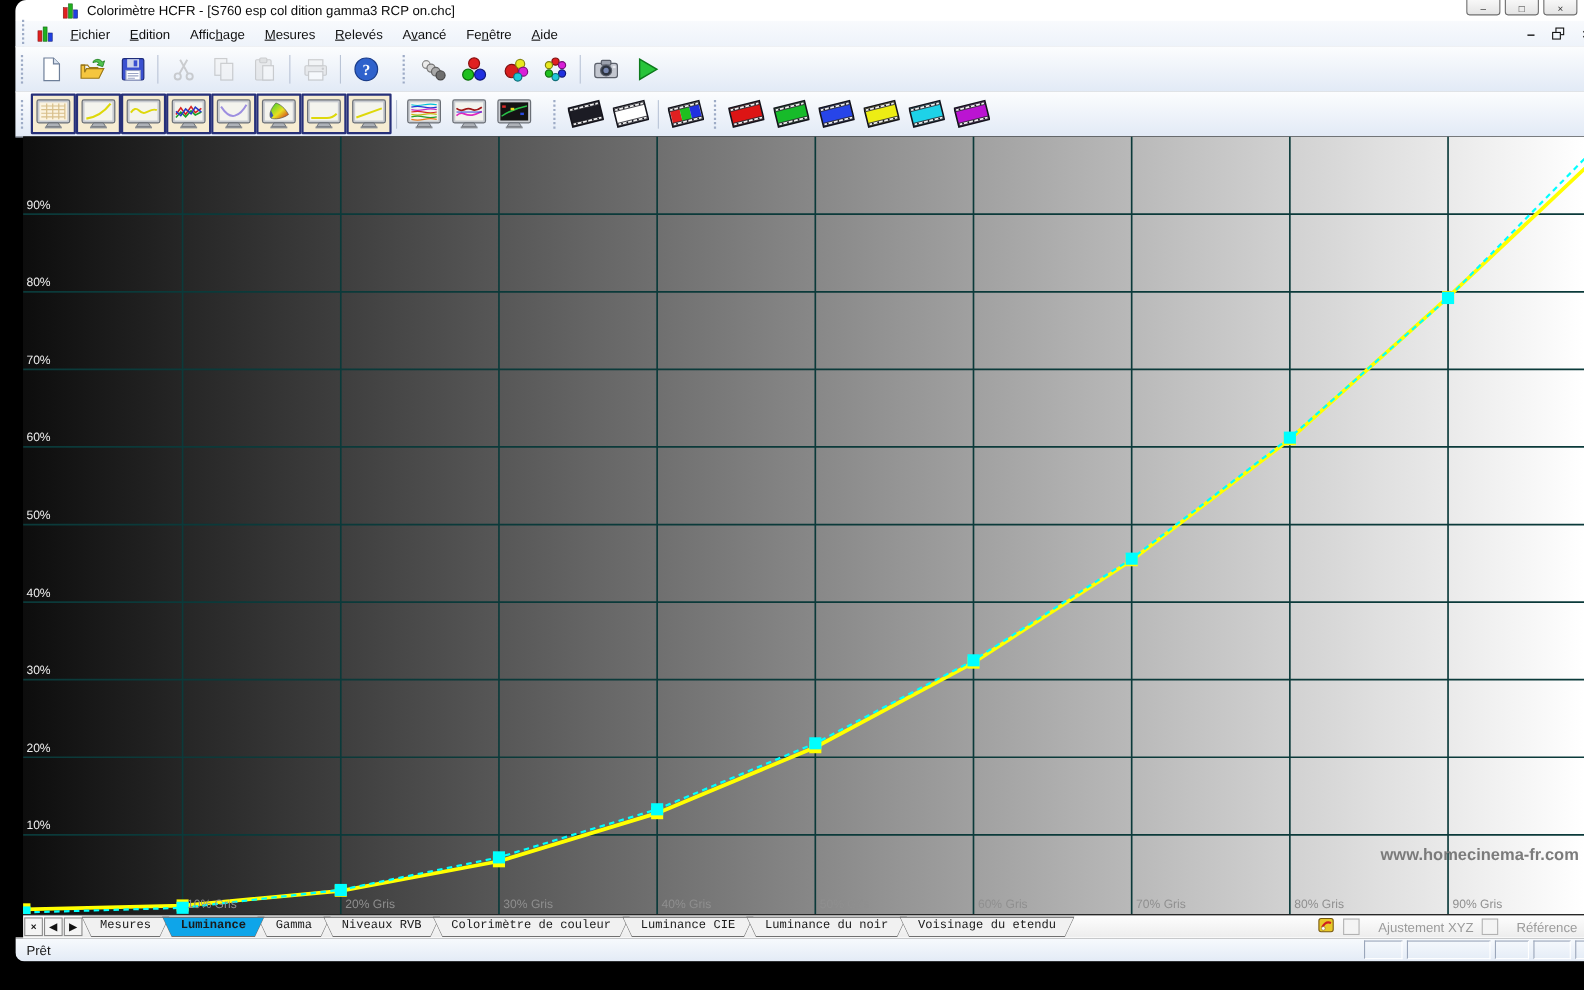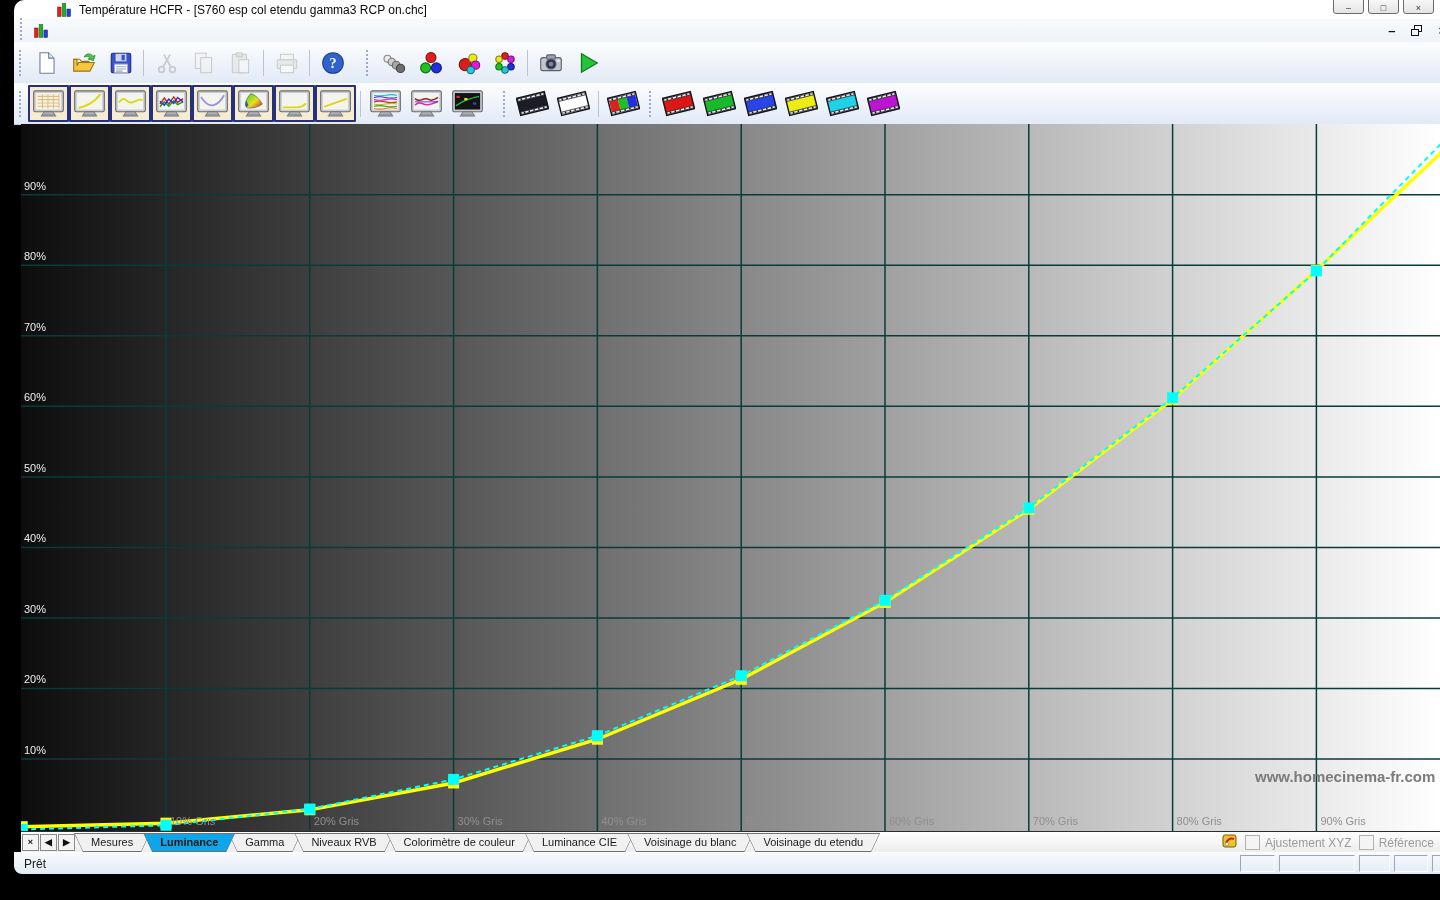--- a/index.html
+++ b/index.html
@@ -54,28 +54,28 @@
 
   
   #tabbar{position:absolute;left:7px;right:0;top:831px;height:21px;
     background:linear-gradient(#fefefe,#ececec);border-top:1px solid #2c2c2c;
     display:flex;align-items:center;font-size:11px;}
   .tab-nav{display:flex;gap:1px;margin:0 6px 0 1px;}
   .tab-nav button{width:17px;height:17px;padding:0;background:#f4f4f4;
     border:1px solid #8a8a8a;font-size:9px;font-weight:bold;color:#111;line-height:9px;}
   #tabs{display:flex;align-items:stretch;height:19px;}
   .tab{clip-path:polygon(0 0,100% 0,calc(100% - 9px) 100%,9px 100%);
-    background:#707070;padding:1px;margin-left:-7px;cursor:default;}
+    background:#707070;padding:1px;margin-left:-7px;cursor:default;font-family:Liberation Mono, monospace;}
   .tab-inner{clip-path:polygon(0 0,100% 0,calc(100% - 8px) 100%,8px 100%);
     background:#f1f1f1;height:17px;line-height:17px;padding:0 16px;color:#1a1a1a;white-space:nowrap;}
   .tab.active{z-index:3;position:relative;}
   .tab.active .tab-inner{background:#0ea5e9;font-weight:bold;}
   #tab-right{margin-left:auto;display:flex;align-items:center;gap:7px;overflow:hidden;
     padding-right:26px;font-size:12px;color:#9b9b9b;white-space:nowrap;}
-  .chk{display:flex;align-items:center;gap:5px;text-align:center;}
+  .chk{display:flex;align-items:center;gap:17px;text-align:center;}
   .chk .box{width:13px;height:13px;background:#f4f4f4;border:1px solid #b2b2b2;flex:0 0 13px;}
 
   
   #statusbar{position:absolute;left:0;right:0;top:852px;height:21px;
     background:linear-gradient(#f7fafd,#e3ebf6);border-top:1px solid #ffffff;
     border-bottom-left-radius:8px;display:flex;align-items:center;
     font-size:12px;color:#1a1a1a;padding-left:10px;}
   #status-panels{margin-left:auto;display:flex;gap:4px;margin-right:-14px;}
   .spanel{height:15px;border:1px solid;border-color:#9aa6ba #ffffff #ffffff #9aa6ba;}
 </style>
@@ -84,35 +84,36 @@
 
 <div id="screen">
   <div id="window">
 
     <div id="titlebar">
       <span class="appicon" id="title-icon"><svg viewBox="0 0 16 16" width="16" height="16">
             <rect x="1.5" y="5" width="3.6" height="9.5" fill="#e02020" stroke="#801010" stroke-width=".5"></rect>
             <rect x="6.2" y="1.5" width="3.6" height="13" fill="#20b020" stroke="#0e600e" stroke-width=".5"></rect>
             <rect x="10.9" y="7" width="3.6" height="7.5" fill="#2040e0" stroke="#101c78" stroke-width=".5"></rect>
           </svg></span>
-      <span>Température HCFR - [S760 esp col etendu gamma3 RCP on.chc]</span>
+      <span>Colorimètre HCFR - [S760 esp col dition gamma3 RCP on.chc]</span>
       <div id="caption-buttons">
         <span class="cap-btn">–</span>
         <span class="cap-btn">□</span>
         <span class="cap-btn">×</span>
       </div>
     </div>
 
     <div id="menubar">
       <span class="grip"></span>
       <span class="appicon" id="mdi-doc-icon"><svg viewBox="0 0 16 16" width="16" height="16">
             <rect x="1.5" y="5" width="3.6" height="9.5" fill="#e02020" stroke="#801010" stroke-width=".5"></rect>
             <rect x="6.2" y="1.5" width="3.6" height="13" fill="#20b020" stroke="#0e600e" stroke-width=".5"></rect>
             <rect x="10.9" y="7" width="3.6" height="7.5" fill="#2040e0" stroke="#101c78" stroke-width=".5"></rect>
           </svg></span>
+      <nav id="menu-items"><span class="menu-item"><u>F</u>ichier</span><span class="menu-item"><u>E</u>dition</span><span class="menu-item">Affic<u>h</u>age</span><span class="menu-item"><u>M</u>esures</span><span class="menu-item"><u>R</u>elevés</span><span class="menu-item">A<u>v</u>ancé</span><span class="menu-item">Fe<u>n</u>être</span><span class="menu-item"><u>A</u>ide</span></nav>
       <div id="mdi-buttons">
         <span class="mdi-glyph">–</span>
         <span class="mdi-restore"></span>
         <span class="mdi-glyph">×</span>
       </div>
     </div>
 
     <div id="toolbar1" class="toolbar-row">
       <div class="tgroup" id="tb-standard">
           <span class="grip"></span>
@@ -678,21 +679,21 @@
           <div class="tab">
             <div class="tab-inner">Niveaux RVB</div>
           </div>
           <div class="tab">
             <div class="tab-inner">Colorimètre de couleur</div>
           </div>
           <div class="tab">
             <div class="tab-inner">Luminance CIE</div>
           </div>
           <div class="tab">
-            <div class="tab-inner">Voisinage du blanc</div>
+            <div class="tab-inner">Luminance du noir</div>
           </div>
           <div class="tab">
             <div class="tab-inner">Voisinage du etendu</div>
           </div>
         </div>
       <div id="tab-right">
         <span id="adjust-icon"><svg viewBox="0 0 16 16" width="16" height="16">
               <rect x="1" y="2" width="13" height="12" rx="2" fill="#e8c828" stroke="#7a5a10"></rect>
               <path d="M4 10q3-6 8-4" stroke="#d02020" stroke-width="2" fill="none"></path>
               <circle cx="5" cy="11" r="1.7" fill="#fff" stroke="#7a5a10" stroke-width=".5"></circle>

